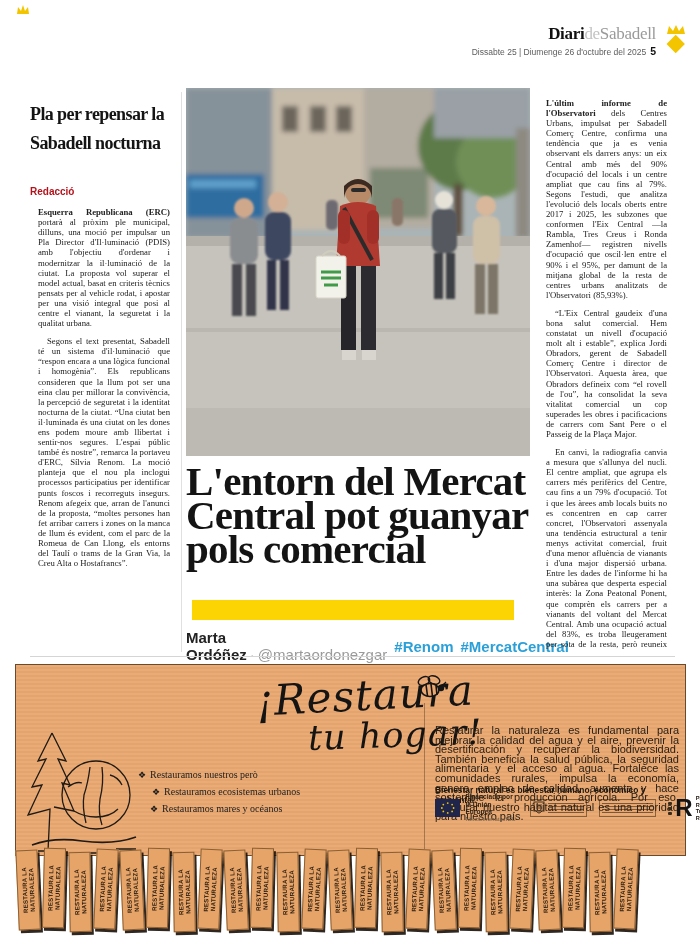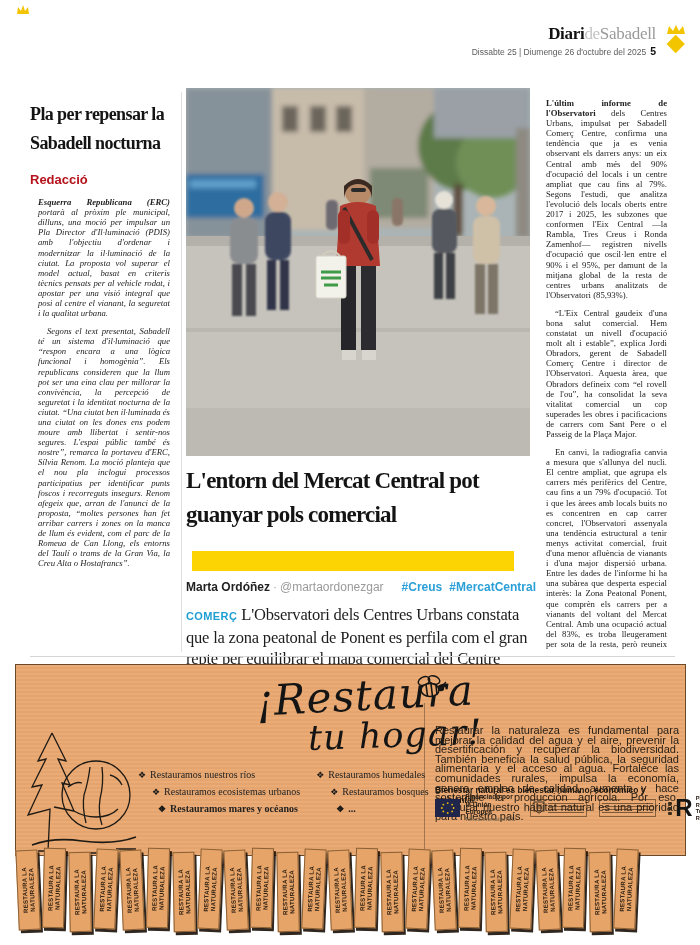--- a/index.html
+++ b/index.html
@@ -13,36 +13,36 @@
   .brand{font-size:17px;line-height:18px;letter-spacing:-0.3px;}
   .brand .b1{font-weight:bold;color:#111;}
   .brand .b2{color:#c2c2c2;}
   .brand .b3{color:#9a9a9a;}
   .dateline{font-family:"Liberation Sans",sans-serif;font-size:8.5px;color:#5c5c5c;margin-top:2px;}
   .dateline .pageno{font-weight:bold;color:#111;font-size:10.5px;margin-left:4px;}
 
   
   .col-left{position:absolute;left:30px;top:88px;width:148px;}
   .left-headline{font-size:18px;line-height:29px;font-weight:bold;letter-spacing:-0.6px;color:#141414;}
-  .redaccio{font-family:"Liberation Sans",sans-serif;font-weight:bold;font-size:13px;color:#b5121b;margin-top:14px;}
+  .redaccio{font-family:"Liberation Sans",sans-serif;font-weight:bold;font-size:10px;color:#b5121b;margin-top:28px;}
   .bodytext{font-size:8.7px;line-height:10.1px;text-align:justify;color:#222;}
   .bodytext p{margin:8px;}
   .bodytext p.ind{text-indent:9px;}
-  .left-body{margin-top:2px;height:428px;overflow:hidden;font-style:italic;}
+  .left-body{margin-top:2px;height:428px;overflow:hidden;}
   .vrule{position:absolute;top:92px;left:181px;height:560px;border-left:1px solid #e0e0e0;}
 
   
   .col-center{position:absolute;left:186px;top:88px;width:350px;}
   .photo{width:344px;height:368px;display:block;background:#cfccc6;}
   .caption{font-family:"Liberation Sans",sans-serif;font-size:9px;color:#7b7b7b;margin-top:4px;}
   .caption .credit{font-size:7.6px;font-weight:bold;color:#555;letter-spacing:.3px;}
-  .main-headline{font-size:23px;line-height:34px;font-weight:bold;letter-spacing:-0.8px;color:#141414;margin-top:8px;}
+  .main-headline{font-size:41px;line-height:34px;font-weight:bold;letter-spacing:-0.8px;color:#141414;margin-top:8px;}
   .highlight-bar{height:20px;width:322px;margin:10px 0 0 6px;}
   .byline-row{display:flex;justify-content:space-between;align-items:center;margin-top:9px;
-              font-family:"Liberation Sans",sans-serif;font-size:12px;}
+              font-family:"Liberation Sans",sans-serif;font-size:15px;}
   .author{font-weight:bold;color:#222;}
   .sep-dot{color:#aaa;margin:0 3px;}
   .handle{color:#9a9a9a;}
   .hashtags{font-weight:bold;}
   .hashtags span{margin-left:7px;}
   .standfirst{font-size:16.5px;line-height:21px;color:#1d1d1d;margin-top:10px;letter-spacing:-0.2px;}
   .kicker{font-family:"Liberation Sans",sans-serif;font-weight:bold;font-size:11px;letter-spacing:.4px;margin-right:4px;}
 
   
   .col-right{position:absolute;left:538px;top:90px;width:137px;}
@@ -58,21 +58,21 @@
              font-size:42px;color:#141414;transform:rotate(-3deg);letter-spacing:1px;}
   .ad-title2{position:absolute;left:292px;top:50px;font-family:"DejaVu Serif",serif;font-style:italic;
              font-size:35px;color:#141414;transform:rotate(-2deg);letter-spacing:1px;}
   .bee{position:absolute;left:398px;top:8px;}
   .ad-illustration{position:absolute;left:8px;top:58px;}
   .ad-bullets{position:absolute;left:122px;top:104px;display:flex;gap:16px;
               font-size:10px;color:#222;}
   .ad-bullet{white-space:nowrap;margin-bottom:6px;}
   .ad-bullet .dmd{font-size:9px;margin-right:4px;color:#1a1a1a;}
   .ad-bullet.i1{margin-left:14px;}
-  .ad-bullet.i2{margin-left:20px;font-weight:bold;}
+  .ad-bullet.i2{margin-left:12px;}
   .ad-divider{position:absolute;left:408px;top:38px;height:146px;border-left:1px solid rgba(40,25,10,0.35);}
   .ad-copy{position:absolute;left:419px;top:50px;width:244px;font-family:"Liberation Sans",sans-serif;
            font-size:11px;line-height:9.6px;color:#2a2118;text-align:justify;}
   .ad-slogan{position:absolute;left:419px;top:112px;width:250px;font-family:"Liberation Sans",sans-serif;
              font-weight:bold;font-size:8.4px;color:#1f1810;}
   .ad-logos{position:absolute;left:419px;top:128px;display:flex;align-items:center;gap:12px;}
   .eu-block{display:flex;align-items:center;gap:5px;}
   .eu-flag{width:26px;height:18px;background:#20254c;position:relative;}
   .eu-text{font-family:"Liberation Sans",sans-serif;font-size:6.6px;line-height:7.6px;font-weight:bold;color:#2a2118;}
   .eu-sub{font-weight:normal;color:#6b5a45;font-size:6px;}
@@ -210,21 +210,21 @@
 
     <h2 class="main-headline">L'entorn del Mercat Central pot guanyar pols comercial</h2>
 
     <div class="highlight-bar" style="background: rgb(252, 211, 3);"></div>
 
     <div class="byline-row">
       <div>
         <span class="author">Marta Ordóñez</span><span class="sep-dot">·</span><span class="handle">@martaordonezgar</span>
       </div>
       <div class="hashtags" style="color: rgb(43, 160, 216);">
-        <span>#Creus</span><span>#MercatCentral</span>
+        <span>#Renom</span><span>#MercatCentral</span>
       </div>
     </div>
 
     <p class="standfirst">
       <span class="kicker" style="color: rgb(29, 159, 210);">COMERÇ</span><span>L'Observatori dels Centres Urbans constata que la zona peatonal de Ponent es perfila com el gran repte per equilibrar el mapa comercial del Centre</span>
     </p>
   </section>
 
   <section class="col-right">
     <div class="bodytext right-body">
@@ -257,28 +257,23 @@
         <path d="M66 44 Q64 60 60 72 Q58 84 62 100 M78 44 Q80 60 76 76 Q74 90 78 102"></path>
         <path d="M50 88 Q60 94 72 94 Q86 94 94 86"></path>
         <path d="M44 64 Q52 58 58 60 M86 52 Q94 54 98 62"></path>
         <path d="M8 122 Q30 114 58 118 Q90 122 112 114" stroke-width="1.6"></path>
         <path d="M14 128 H40 M50 130 H84 M92 126 H112"></path>
       </g>
     </svg>
 
     <div class="ad-bullets">
       <div>
-          <div class="ad-bullet i0"><span class="dmd">❖</span><span>Restauramos nuestros ríos</span></div>
+          <div class="ad-bullet i0"><span class="dmd">❖</span><span>Restauramos nuestros però</span></div>
           <div class="ad-bullet i1"><span class="dmd">❖</span><span>Restauramos ecosistemas urbanos</span></div>
           <div class="ad-bullet i2"><span class="dmd">❖</span><span>Restauramos mares y océanos</span></div>
-        </div>
-      <div>
-          <div class="ad-bullet i0"><span class="dmd">❖</span><span>Restauramos humedales</span></div>
-          <div class="ad-bullet i1"><span class="dmd">❖</span><span>Restauramos bosques</span></div>
-          <div class="ad-bullet i2"><span class="dmd">❖</span><span>...</span></div>
         </div>
     </div>
 
     <div class="ad-divider"></div>
 
     <p class="ad-copy">Restaurar la naturaleza es fundamental para mejorar la calidad del agua y el aire, prevenir la desertificación y recuperar la biodiversidad. También beneficia la salud pública, la seguridad alimentaria y el acceso al agua. Fortalece las comunidades rurales, impulsa la economía, genera empleo de calidad, aumenta y hace sostenible la producción agrícola. Por eso, restaurar nuestro hábitat natural es una prioridad para nuestro país.</p>
     <p class="ad-slogan">Bienestar natural es bienestar humano, económico y ambiental.</p>
 
     <div class="ad-logos">
       <div class="eu-block">

